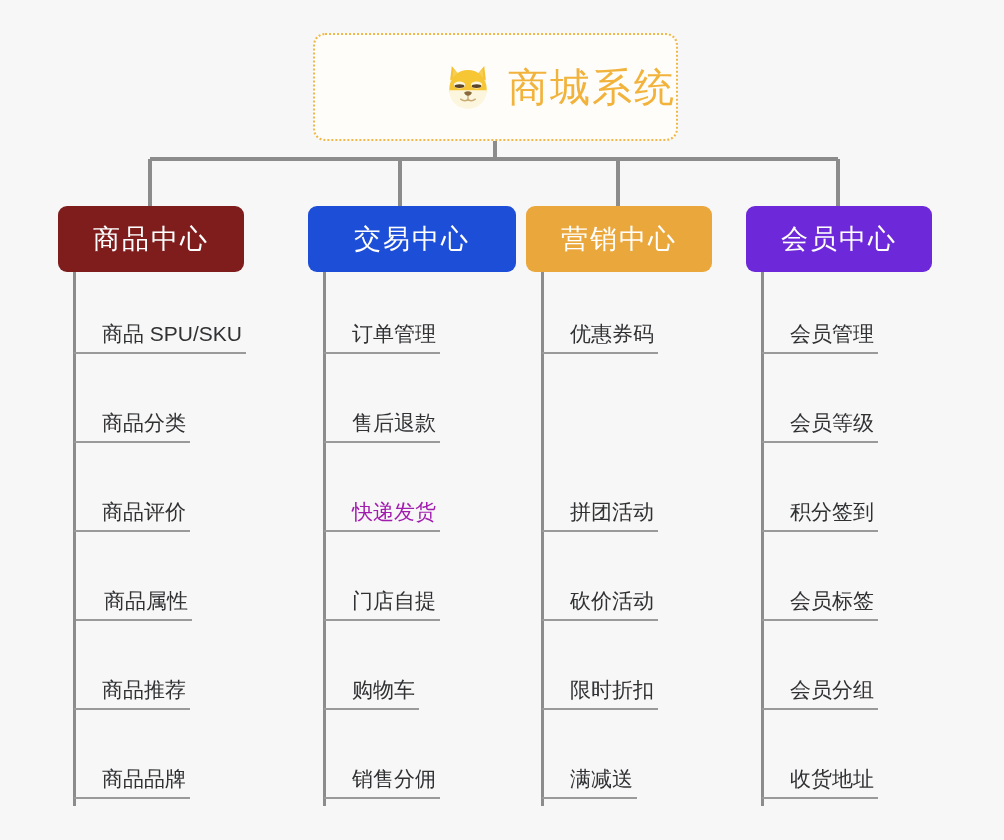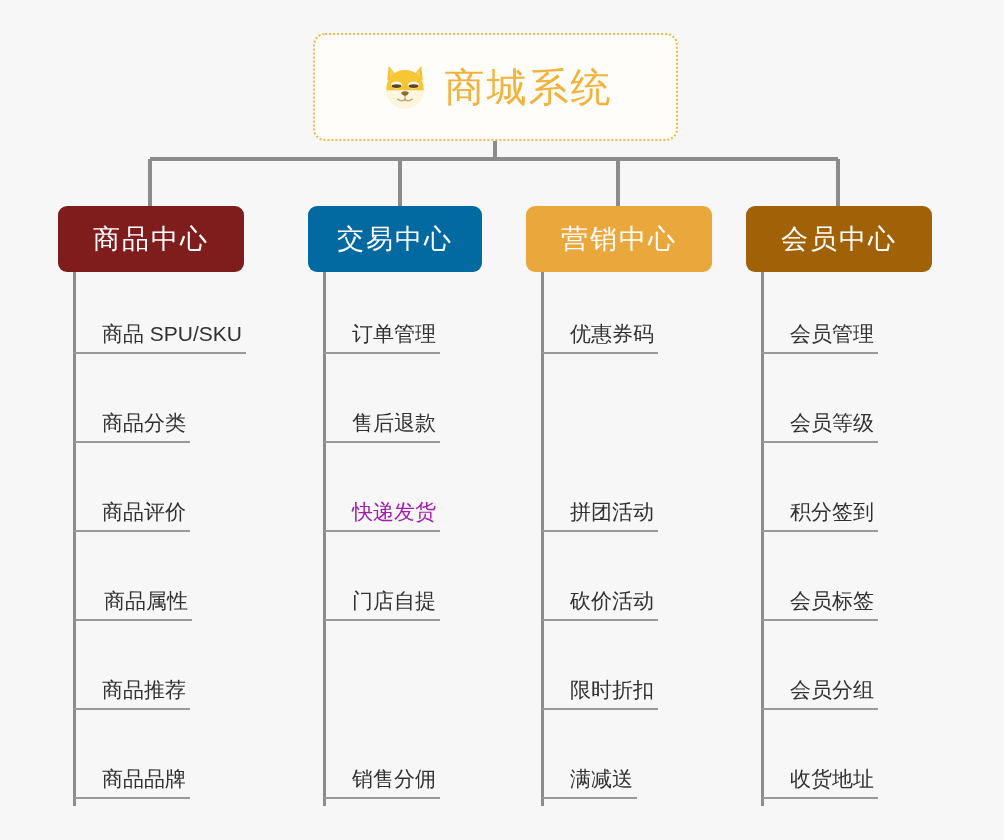--- a/index.html
+++ b/index.html
@@ -28,21 +28,21 @@
     left: 313px;
     top: 33px;
     width: 365px;
     height: 108px;
     background: #fefdfa;
     border: 2px dotted #f0b848;
     border-radius: 12px;
     box-sizing: border-box;
     display: flex;
     align-items: center;
-    justify-content: center;
+    justify-content: flex-end;
     gap: 14px;
   }
   .root-logo {
     width: 52px;
     height: 52px;
     flex: 0 0 52px;
     display: block;
   }
   .root-title {
     font-size: 40px;
@@ -134,27 +134,27 @@
       <path d="M27 39 Q32 35.5 37 39 Q35 43 32 43 Q29 43 27 39 Z" fill="#8a6a3c"></path>
       <path d="M32 43 L32 47" stroke="#c9ab74" stroke-width="1.6" fill="none"></path>
       <path d="M23 47 Q28 51 32 47 Q36 51 41 47" stroke="#c9ab74" stroke-width="1.8" fill="none" stroke-linecap="round"></path>
     </svg>
     <div class="root-title" style="color: rgb(242, 179, 61);">商城系统</div>
   </div>
 
   <div class="cat-header" style="left: 58px; width: 186px; top: 206px; background: #7f1d1d;">
     <span>商品中心</span>
   </div>
-  <div class="cat-header" style="left: 308px; width: 174px; top: 206px; background: #0369a1;">
+  <div class="cat-header" style="left: 308px; width: 208px; top: 206px; background: #1d4ed8;">
     <span>交易中心</span>
   </div>
   <div class="cat-header" style="left: 526px; width: 186px; top: 206px; background: rgb(234, 167, 60); justify-content: center;">
     <span>营销中心</span>
   </div>
-  <div class="cat-header" style="left: 746px; width: 186px; top: 206px; background: #a16207;">
+  <div class="cat-header" style="left: 746px; width: 186px; top: 206px; background: #6d28d9;">
     <span>会员中心</span>
   </div>
 
   <div class="leaf" style="left:74px; top:312px;">
       <span class="leaf-label" style="border-bottom-color: rgb(154, 154, 154); color: rgb(48, 49, 51);">商品 SPU/SKU</span>
     </div>
   <div class="leaf" style="left:74px; top:401px;">
       <span class="leaf-label" style="border-bottom-color: rgb(154, 154, 154); color: rgb(48, 49, 51);">商品分类</span>
     </div>
   <div class="leaf" style="left:74px; top:490px;">
@@ -175,20 +175,23 @@
     </div>
   <div class="leaf" style="left:324px; top:401px;">
       <span class="leaf-label" style="border-bottom-color: rgb(154, 154, 154); color: rgb(48, 49, 51); padding-left: 28px;">售后退款</span>
     </div>
   <div class="leaf" style="left:324px; top:490px;">
       <span class="leaf-label" style="border-bottom-color: rgb(154, 154, 154); color: #a21caf;">快递发货</span>
     </div>
   <div class="leaf" style="left:324px; top:579px;">
       <span class="leaf-label" style="border-bottom-color: rgb(154, 154, 154); color: rgb(48, 49, 51);">门店自提</span>
     </div>
+  <div class="leaf" style="left:324px; top:668px;">
+      <span class="leaf-label" style="border-bottom-color: rgb(154, 154, 154); color: rgb(48, 49, 51);">购物车</span>
+    </div>
   <div class="leaf" style="left:324px; top:757px;">
       <span class="leaf-label" style="border-bottom-color: rgb(154, 154, 154); color: rgb(48, 49, 51);">销售分佣</span>
     </div>
 
   <div class="leaf" style="left:542px; top:312px;">
       <span class="leaf-label" style="border-bottom-color: rgb(154, 154, 154); color: rgb(48, 49, 51);">优惠券码</span>
     </div>
   <div class="leaf" style="left:542px; top:490px;">
       <span class="leaf-label" style="border-bottom-color: rgb(154, 154, 154); color: rgb(48, 49, 51);">拼团活动</span>
     </div>

